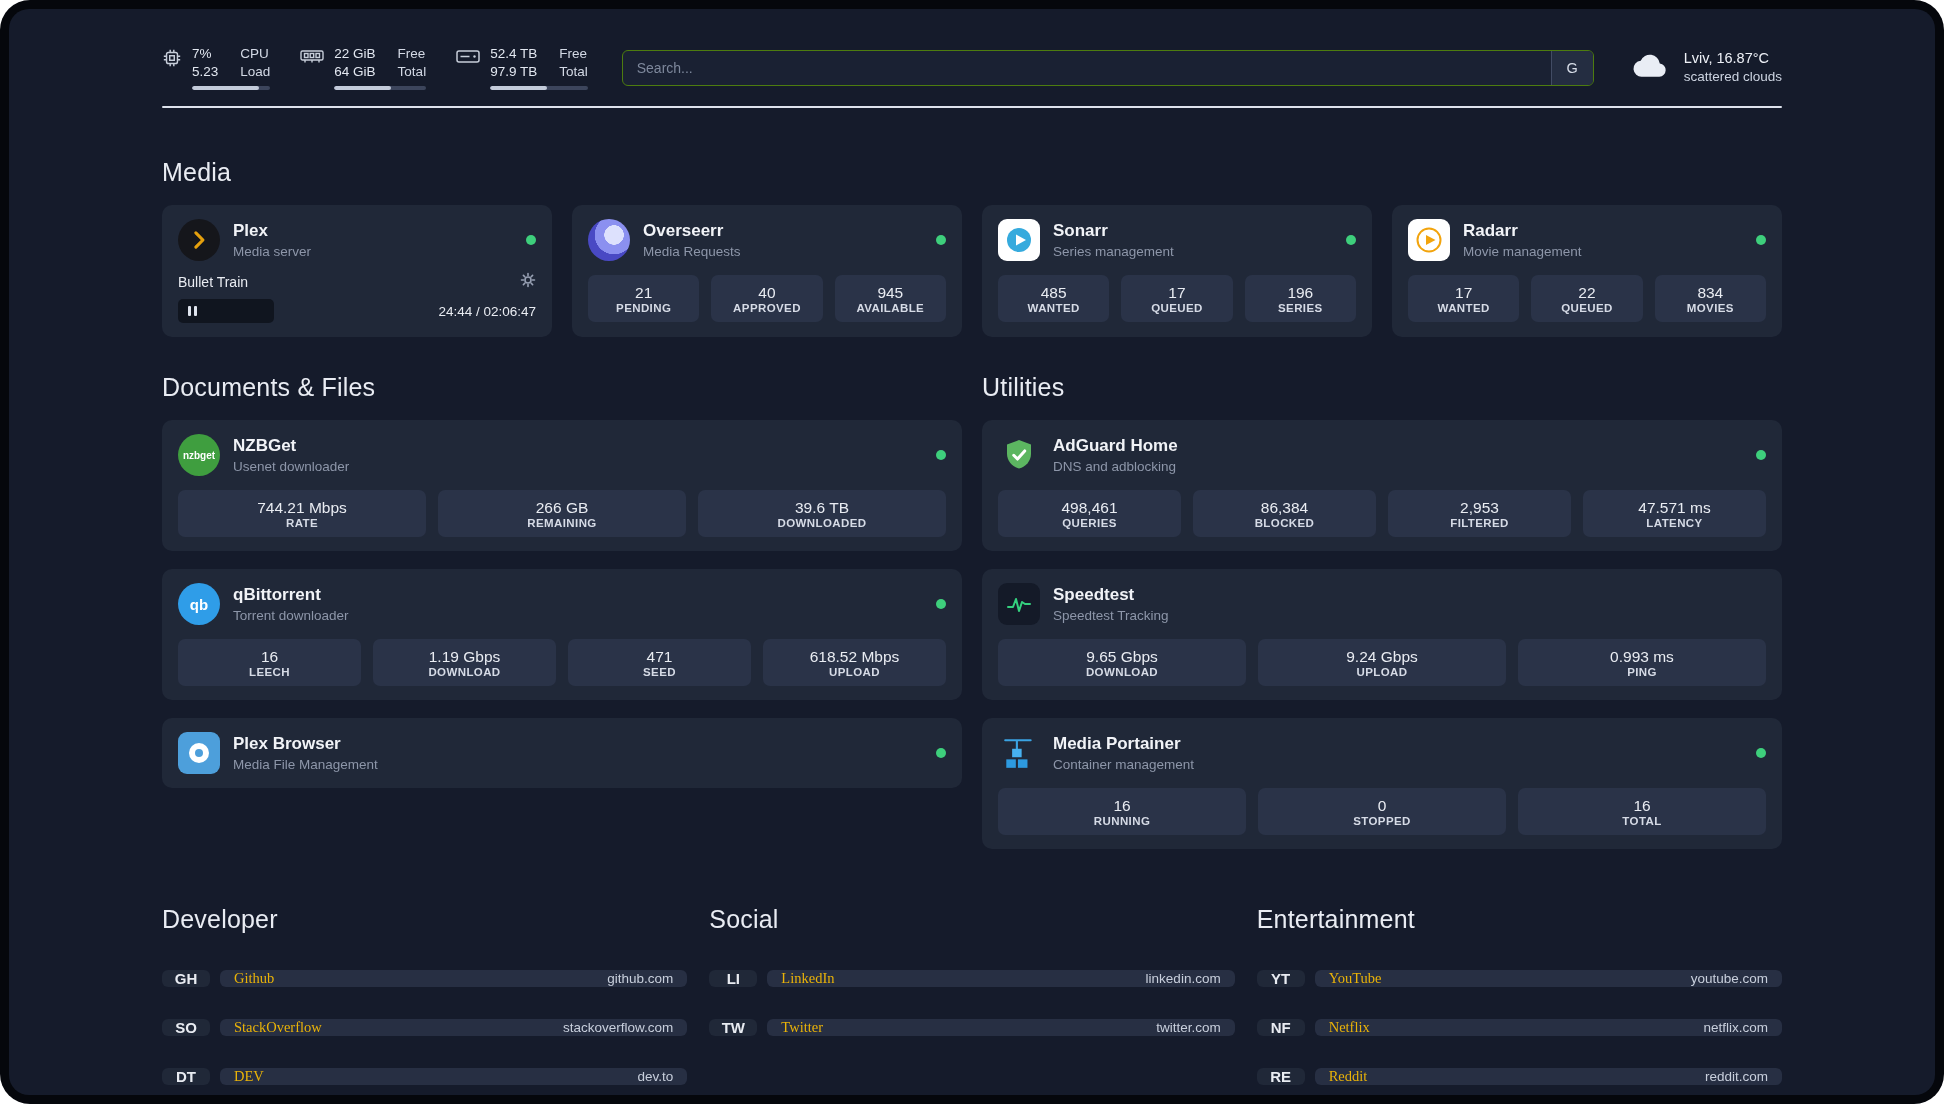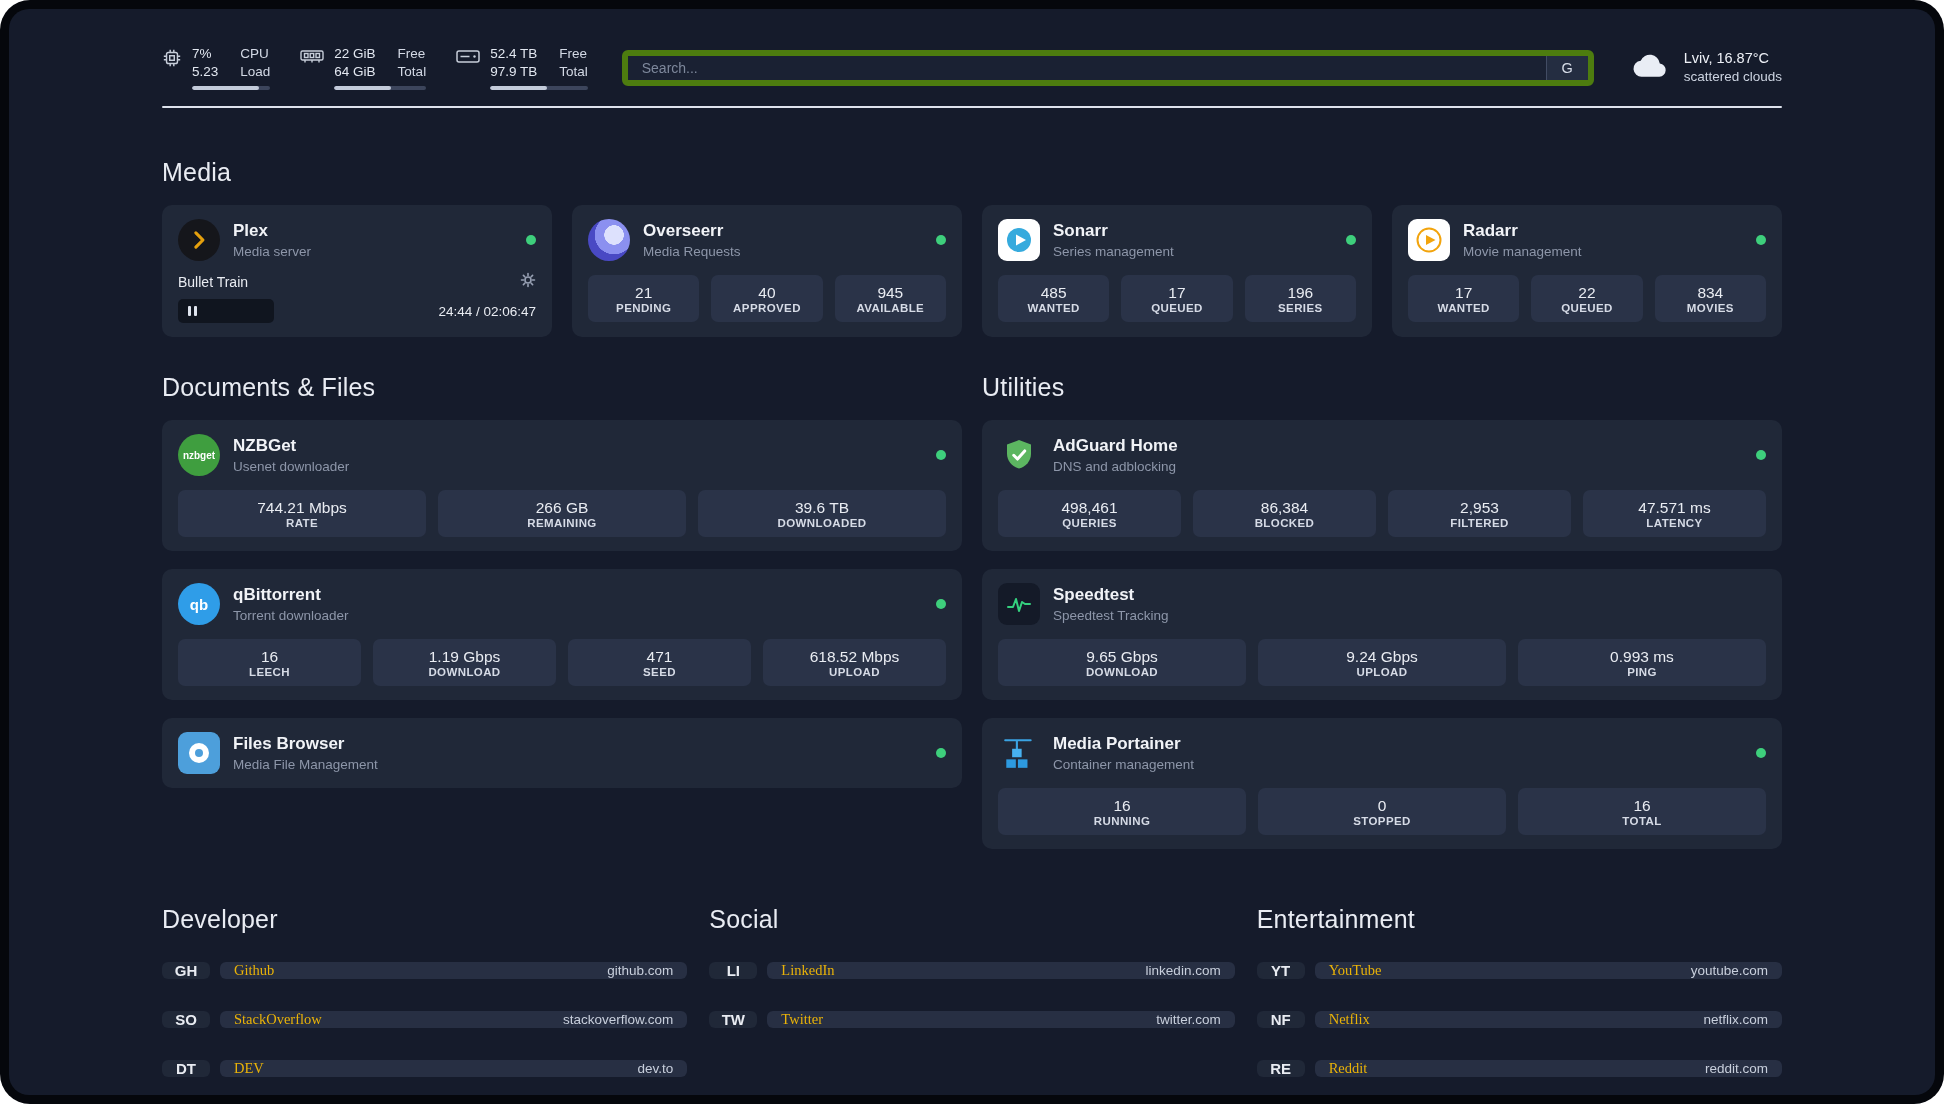--- a/index.html
+++ b/index.html
@@ -20,21 +20,21 @@
   .resource { display:flex; gap:10px; align-items:flex-start; }
   .res-icon { color:#c7ceda; margin-top:3px; flex:none; }
   .res-body { display:flex; flex-direction:column; }
   .res-cols { display:flex; gap:16px; }
   .res-col { display:flex; flex-direction:column; line-height:1.3; font-size:13.5px; }
   .res-col.values { color:#e2e7f0; }
   .res-col.labels { color:#d3d9e5;margin-left:6px; }
   .res-bar { height:4px; background:#3c455c; border-radius:2px; margin-top:6px; overflow:hidden; }
   .res-bar i { display:block; height:100%; background:#c3cbda; border-radius:2px; }
 
-  .search { flex:1; display:flex; height:36px; border:6px solid #4d7c0f; border-radius:6px; background:#1a2133; overflow:hidden; align-items:stretch; }
+  .search { flex:1; display:flex; height:36px; border:1px solid #4d7c0f; border-radius:6px; background:#1a2133; overflow:hidden; align-items:stretch; }
   .search input { flex:1; background:transparent; border:none; outline:none; color:#dfe4ee; padding:0 14px; font-size:14px; font-family:"Liberation Sans", sans-serif; }
   .search input::placeholder { color:#7e889c; }
   .search-btn { width:42px; background:#242d41; border:none; border-left:1px solid #424c64; color:#d8dee9; font-size:14.5px; cursor:pointer; font-family:"Liberation Sans", sans-serif; }
 
   .weather { display:flex; gap:12px; align-items:center; }
   .weather-text { display:flex; flex-direction:column; line-height:1.35; }
   .w1 { font-size:14.5px; color:#eef1f7; }
   .w2 { font-size:13.5px; color:#ccd3e0; }
 
   .divider { height:2px; background:#dde2ec; margin-top:16px; border-radius:1px; }
@@ -76,21 +76,21 @@
   .icon-nzbget { background:#3f9e3f; border-radius:50%; color:#fff; font-size:10px; }
   .icon-qbittorrent { background:#2f9de8; border-radius:50%; color:#fff; font-size:15px; }
   .icon-filebrowser { background:#4d9fdb; }
   .icon-adguard { background:transparent; }
   .icon-speedtest { background:#141a28; }
   .icon-portainer { background:transparent; }
 
   
   .three-col { display:grid; grid-template-columns:1fr 1fr 1fr; gap:22px; margin-top:56px; padding-bottom:40px; }
   .link-rows { display:flex; flex-direction:column; gap:16px; margin-top:20px; }
-  .link-row { display:flex; gap:10px; align-items:center; height:33px; cursor:pointer; }
+  .link-row { display:flex; gap:10px; align-items:flex-end; height:33px; cursor:pointer; }
   .abbr { width:48px; background:#202838; border-radius:6px; color:#e9ecf2; font-weight:700; font-size:15px; display:flex; align-items:center; justify-content:center; flex:none; }
   .link-bar { flex:1; background:#272f43; border-radius:6px; display:flex; align-items:center; justify-content:space-between; padding:0 14px; }
   .link-name { color:#eab308; font-size:14.5px;font-family:Liberation Serif, serif; }
   .link-url { color:#c8cfdc; font-size:13.5px; }
 </style>
 </head>
 <body>
 
 <div class="frame">
 <div class="app">
@@ -382,21 +382,21 @@
 
         <div class="card">
           <div class="card-head">
             <span class="app-icon icon-filebrowser">
               <svg width="26" height="26" viewBox="0 0 26 26">
                 <circle cx="13" cy="13" r="10" fill="#ffffff"></circle>
                 <circle cx="13" cy="13" r="4" fill="#4d9fdb"></circle>
               </svg>
             </span>
             <div class="card-titles">
-              <span class="card-title">Files Browser</span>
+              <span class="card-title">Plex Browser</span>
               <span class="card-sub">Media File Management</span>
             </div>
             <span class="dot"></span>
           </div>
         </div>
       </div>
     </section>
 
     <section>
       <h2 class="section-title">Utilities</h2>

